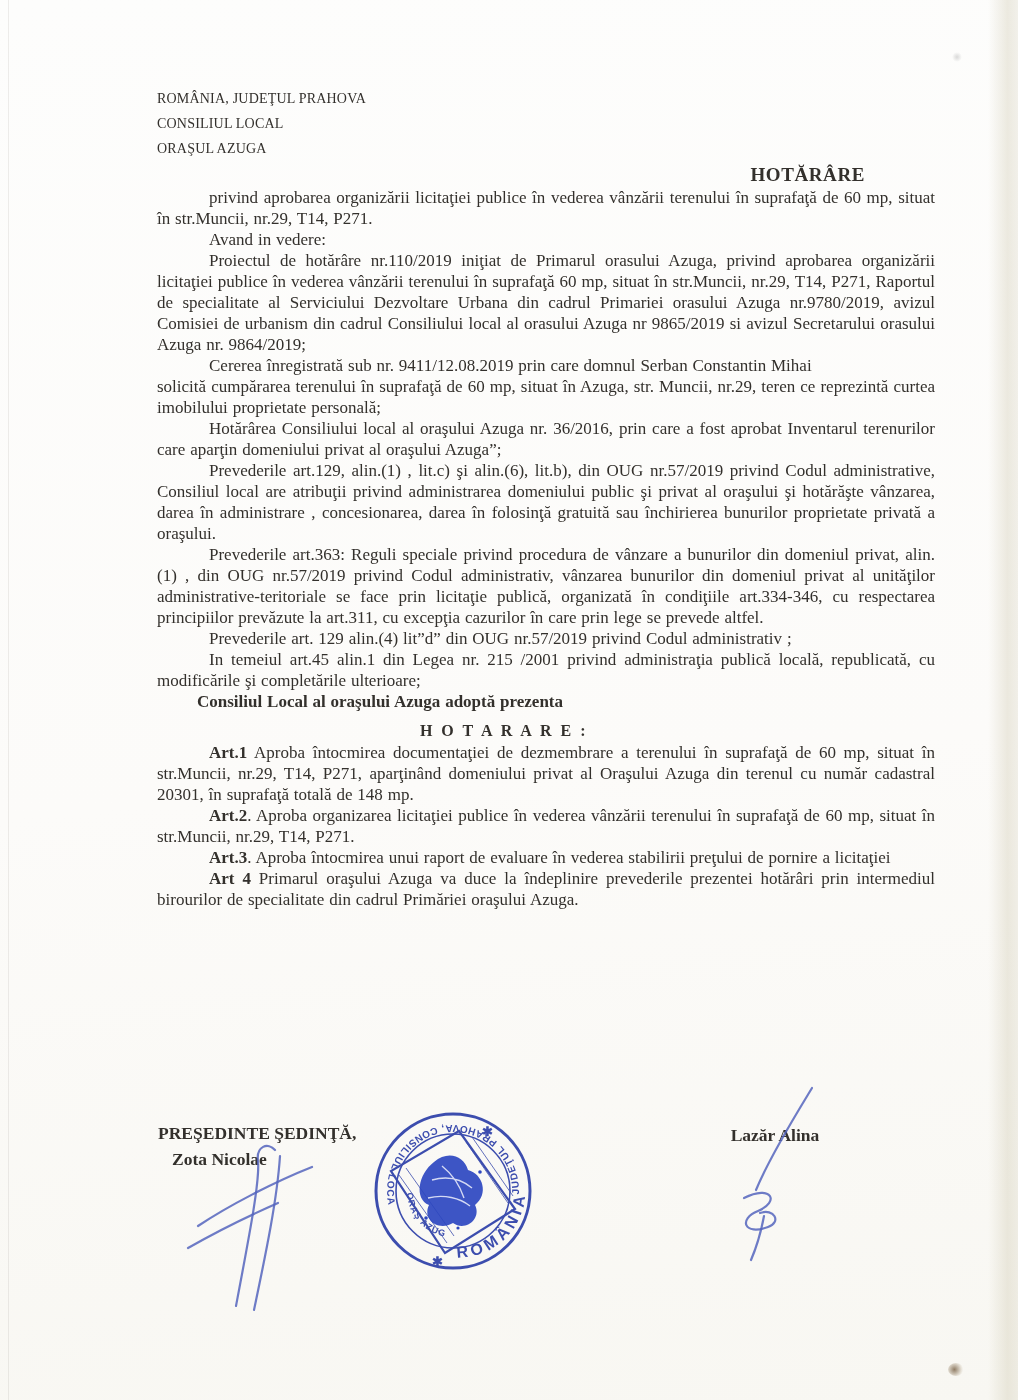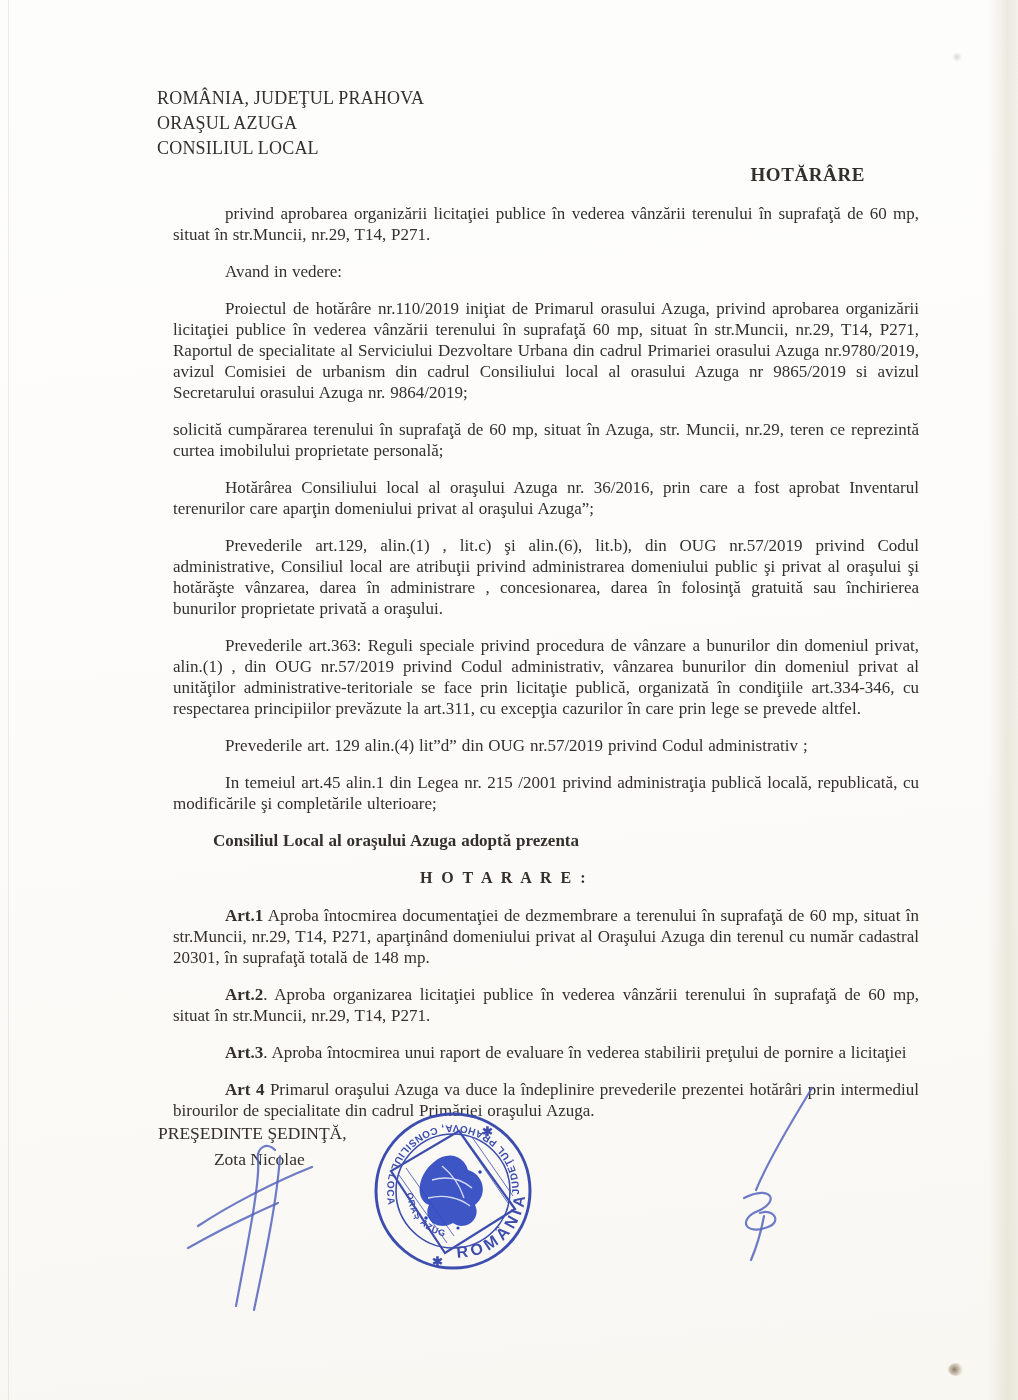--- a/index.html
+++ b/index.html
@@ -9,32 +9,32 @@
     font-family:"Liberation Serif", serif;color:#33302c;
   }
   .sheet .right-band{position:absolute;top:0;right:0;width:30px;height:100%;
     background:linear-gradient(90deg,rgba(205,198,172,0) 0%,rgba(208,202,178,.38) 65%,rgba(196,190,164,.2) 100%);}
   .sheet .left-crease{position:absolute;top:0;left:8px;width:1px;height:100%;background:rgba(120,118,110,.12);}
   .artifact-tr{position:absolute;left:952px;top:52px;width:10px;height:10px;border-radius:50%;
     background:radial-gradient(circle,rgba(150,150,150,.35),rgba(150,150,150,0) 70%);}
   .artifact-br{position:absolute;left:948px;top:1363px;width:16px;height:13px;border-radius:50%;
     background:radial-gradient(circle at 40% 50%,rgba(110,85,55,.75),rgba(160,140,110,.25) 55%,rgba(160,140,110,0) 75%);}
   .doc{position:absolute;left:157px;top:86px;width:778px;font-size:17px;line-height:21px;}
-  .doc p{margin:16px;text-align:justify;word-spacing:.6px;}
-  .hdr{line-height:25px;font-size:18px;letter-spacing:.2px;}
+  .doc p{margin:0;text-align:justify;word-spacing:.6px;}
+  .hdr{line-height:25px;font-size:14px;letter-spacing:.2px;}
   .title{font-weight:bold;text-align:right;font-size:19px;letter-spacing:.6px;margin:2px 70px 0 0;line-height:24px;}
   .subtitle{text-indent:52px;}
   .ind{text-indent:52px;}
   .lead{margin-top:36px;}
   .adopt{margin-top:22px;font-weight:bold;text-indent:40px;text-align:right;}
   .hot{margin:8px 84px 0 0;text-align:center;font-weight:bold;font-size:16px;letter-spacing:2.5px;line-height:22px;}
   .art{margin-top:20px;}
   .art .b{font-weight:bold;}
   .m26{margin-top:26px;} .m17{margin-top:17px;} .m18{margin-top:18px;}
-  .sig-left{position:absolute;left:158px;top:1120px;font-weight:normal;font-size:17.5px;line-height:26px;text-align:center;}
+  .sig-left{position:absolute;left:158px;top:1120px;font-weight:bold;font-size:17.5px;line-height:26px;}
   .sig-left .name{padding-left:14px;}
   .sig-right{position:absolute;left:598px;top:1122px;width:380px;text-align:center;font-weight:bold;font-size:17.5px;line-height:26px;}
   .sig-right .name{padding-right:26px;}
   .date-block{position:absolute;left:156px;top:1243px;font-weight:bold;font-size:17.5px;line-height:25px;}
   .stamp{position:absolute;left:362px;top:1100px;width:182px;height:182px;}
   .stamp svg{display:block;}
   .stamp text{fill:#3c4dae;font-family:"Liberation Sans",sans-serif;font-weight:bold;}
   .sigscribble{position:absolute;pointer-events:none;}
   .sigscribble path{fill:none;stroke:#5565bd;stroke-width:2.2;stroke-linecap:round;opacity:.85;}
 </style>
@@ -43,29 +43,30 @@
 
 <div class="sheet">
   <div class="right-band"></div>
   <div class="left-crease"></div>
   <div class="artifact-tr"></div>
   <div class="artifact-br"></div>
 
   <div class="doc">
     <div class="hdr">
       <div>ROMÂNIA, JUDEŢUL PRAHOVA</div>
+      <div>CONSILIUL LOCAL</div>
       <div>ORAŞUL AZUGA</div>
-      <div>CONSILIUL LOCAL</div>
     </div>
 
     <div class="title">HOTĂRÂRE</div>
     <p class="subtitle">privind aprobarea organizării licitaţiei publice în vederea vânzării terenului în suprafaţă de 60 mp, situat în str.Muncii, nr.29, T14, P271.</p>
 
     <p class="ind lead">Avand in vedere:</p>
     <p class="ind">Proiectul de hotărâre nr.110/2019 iniţiat de Primarul orasului Azuga, privind aprobarea organizării licitaţiei publice în vederea vânzării terenului în suprafaţă 60 mp, situat în str.Muncii, nr.29, T14, P271, Raportul de specialitate al Serviciului Dezvoltare Urbana din cadrul Primariei orasului Azuga nr.9780/2019, avizul Comisiei de urbanism din cadrul Consiliului local al orasului Azuga nr 9865/2019 si avizul Secretarului orasului Azuga nr. 9864/2019;</p>
+    <p class="ind">Cererea înregistrată sub nr. 9411/12.08.2019 prin care domnul Serban Constantin Mihai</p>
     <p>solicită cumpărarea terenului în suprafaţă de 60 mp, situat în Azuga, str. Muncii, nr.29, teren ce reprezintă curtea imobilului proprietate personală;</p>
     <p class="ind">Hotărârea Consiliului local al oraşului Azuga nr. 36/2016, prin care a fost aprobat Inventarul terenurilor care aparţin domeniului privat al oraşului Azuga”;</p>
     <p class="ind">Prevederile art.129, alin.(1) , lit.c) şi alin.(6), lit.b), din OUG nr.57/2019 privind Codul administrative, Consiliul local are atribuţii privind administrarea domeniului public şi privat al oraşului şi hotărăşte vânzarea, darea în administrare , concesionarea, darea în folosinţă gratuită sau închirierea bunurilor proprietate privată a oraşului.</p>
     <p class="ind">Prevederile art.363: Reguli speciale privind procedura de vânzare a bunurilor din domeniul privat, alin.(1) , din OUG nr.57/2019 privind Codul administrativ, vânzarea bunurilor din domeniul privat al unităţilor administrative-teritoriale se face prin licitaţie publică, organizată în condiţiile art.334-346, cu respectarea principiilor prevăzute la art.311, cu excepţia cazurilor în care prin lege se prevede altfel.</p>
     <p class="ind">Prevederile art. 129 alin.(4) lit”d” din OUG nr.57/2019 privind Codul administrativ ;</p>
     <p class="ind">In temeiul art.45 alin.1 din Legea nr. 215 /2001 privind administraţia publică locală, republicată, cu modificările şi completările ulterioare;</p>
 
     <p class="adopt">Consiliul Local al oraşului Azuga adoptă prezenta</p>
     <div class="hot">H O T A R A R E :</div>
 
@@ -74,20 +75,21 @@
     <p class="ind art m17"><span class="b">Art.3</span><span>. Aproba întocmirea unui raport de evaluare în vederea stabilirii preţului de pornire a licitaţiei</span></p>
     <p class="ind art m18"><span class="b">Art 4</span> <span> Primarul oraşului Azuga va duce la îndeplinire prevederile prezentei hotărâri prin intermediul birourilor de specialitate din cadrul Primăriei oraşului Azuga.</span></p>
   </div>
 
   <div class="sig-left">
     <div>PREŞEDINTE ŞEDINŢĂ,</div>
     <div class="name">Zota Nicolae</div>
   </div>
 
   <div class="sig-right">
+    <div class="name">Lazăr Alina</div>
   </div>
 
 
   <div class="stamp">
     <svg width="182" height="182" viewBox="0 0 182 182">
       <defs>
         <path id="arc-romania" d="M 91,157 A 66 66 0 0 0 146,47" fill="none"></path>
         <path id="arc-ring" d="M 156,102.5 A 66 66 0 1 0 26,102.5" fill="none"></path>
         <path id="arc-inner" d="M 45,91 A 46 46 0 0 0 87,137" fill="none"></path>
       </defs>

